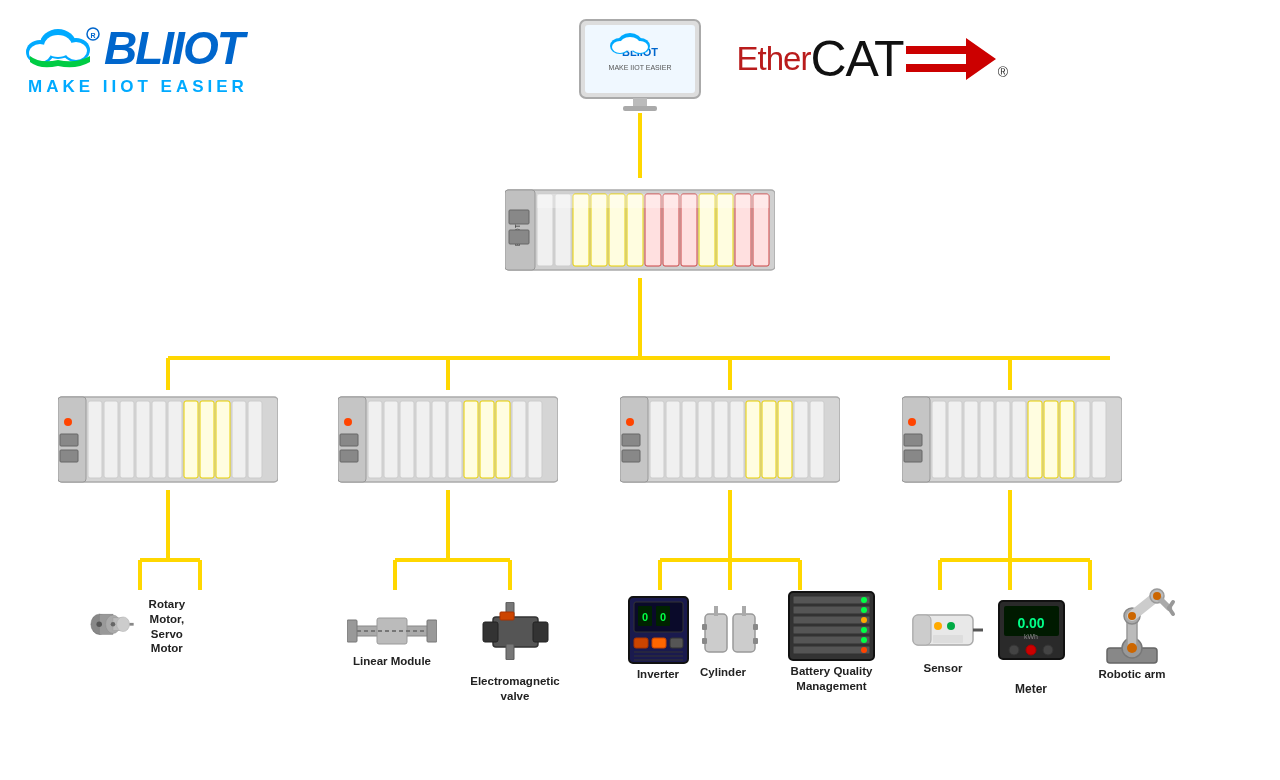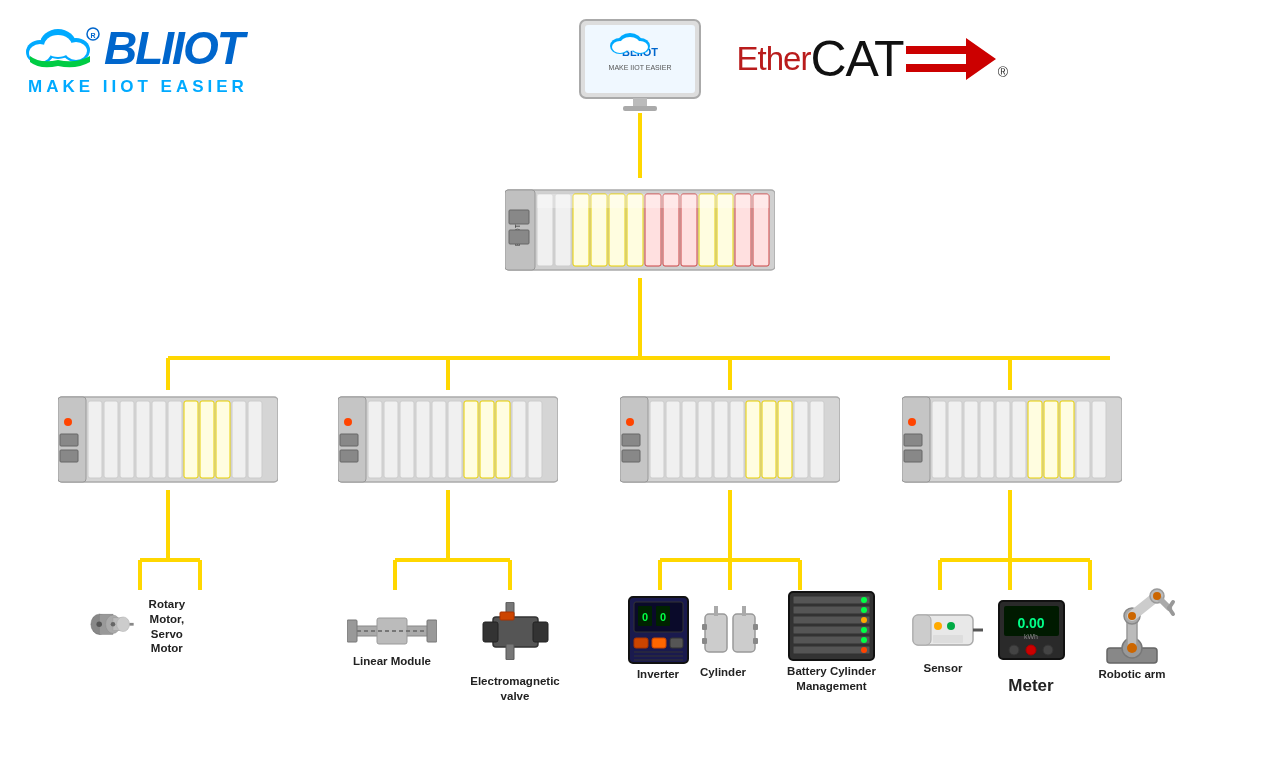--- a/index.html
+++ b/index.html
@@ -379,21 +379,21 @@
       <rect x="9" y="46" width="77" height="8" rx="1" fill="#555" stroke="#333" stroke-width="1"></rect>
       <rect x="9" y="56" width="77" height="8" rx="1" fill="#555" stroke="#333" stroke-width="1"></rect>
 
       <circle cx="80" cy="10" r="3" fill="#00ff44"></circle>
       <circle cx="80" cy="20" r="3" fill="#00ff44"></circle>
       <circle cx="80" cy="30" r="3" fill="#ffaa00"></circle>
       <circle cx="80" cy="40" r="3" fill="#00ff44"></circle>
       <circle cx="80" cy="50" r="3" fill="#00ff44"></circle>
       <circle cx="80" cy="60" r="3" fill="#ff4400"></circle>
     </svg>
-    <span style="font-size:11.5px; font-weight:700; text-align:center; color:#222; margin-top:2px; line-height:1.3;">Battery Cylinder Management</span>
+    <span style="font-size:11.5px; font-weight:700; text-align:center; color:#222; margin-top:2px; line-height:1.3;">Battery Quality Management</span>
   </div>
 
   <div style="position:absolute; top:600px; left:898px; display:flex; flex-direction:column; align-items:center; width:90px;">
     <svg width="80" height="60" viewBox="0 0 80 60">
 
       <rect x="10" y="15" width="60" height="30" rx="5" fill="#e8e8e8" stroke="#aaa" stroke-width="1.5"></rect>
 
       <line x1="70" y1="30" x2="80" y2="30" stroke="#555" stroke-width="3"></line>
 
       <rect x="10" y="15" width="18" height="30" rx="5" fill="#ccc" stroke="#aaa" stroke-width="1"></rect>
@@ -414,21 +414,21 @@
       <rect x="10" y="10" width="55" height="30" rx="2" fill="#001a00"></rect>
 
       <text x="37" y="32" text-anchor="middle" font-size="14" fill="#00ff88" font-weight="bold">0.00</text>
 
       <text x="37" y="43" text-anchor="middle" font-size="7" fill="#888">kWh</text>
 
       <circle cx="20" cy="54" r="5" fill="#444" stroke="#333" stroke-width="1"></circle>
       <circle cx="37" cy="54" r="5" fill="#cc0000" stroke="#aa0000" stroke-width="1"></circle>
       <circle cx="54" cy="54" r="5" fill="#444" stroke="#333" stroke-width="1"></circle>
     </svg>
-    <span style="font-size:17px; font-weight:700; text-align:center; color:#222; margin-top:12px;">Meter</span>
+    <span style="font-size:12px; font-weight:700; text-align:center; color:#222; margin-top:18px;">Meter</span>
   </div>
 
   <div style="position:absolute; top:588px; left:1082px; display:flex; flex-direction:column; align-items:center; width:100px;">
     <svg width="90" height="78" viewBox="0 0 90 78">
 
       <rect x="20" y="60" width="50" height="15" rx="3" fill="#888" stroke="#666" stroke-width="1.5"></rect>
 
       <circle cx="45" cy="60" r="10" fill="#999" stroke="#777" stroke-width="1.5"></circle>
 
       <rect x="40" y="28" width="10" height="33" rx="3" fill="#bbb" stroke="#999" stroke-width="1.5"></rect>

